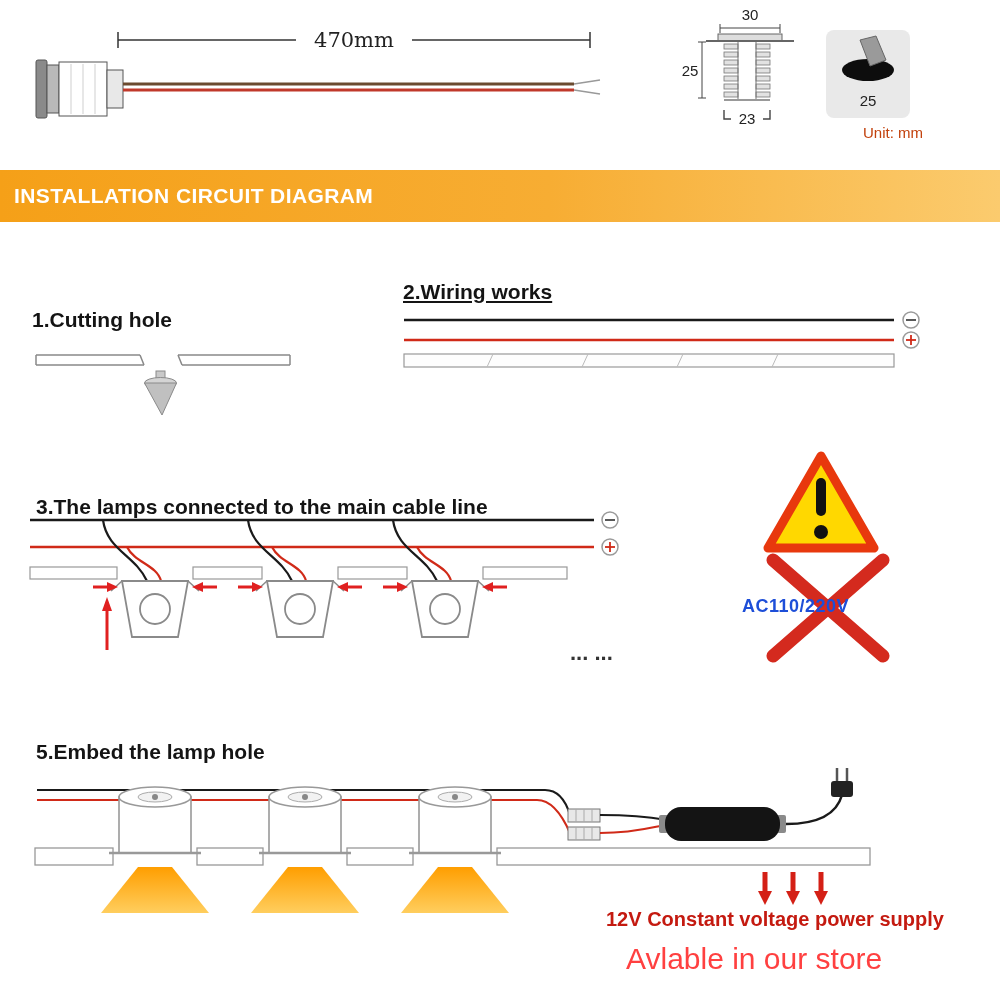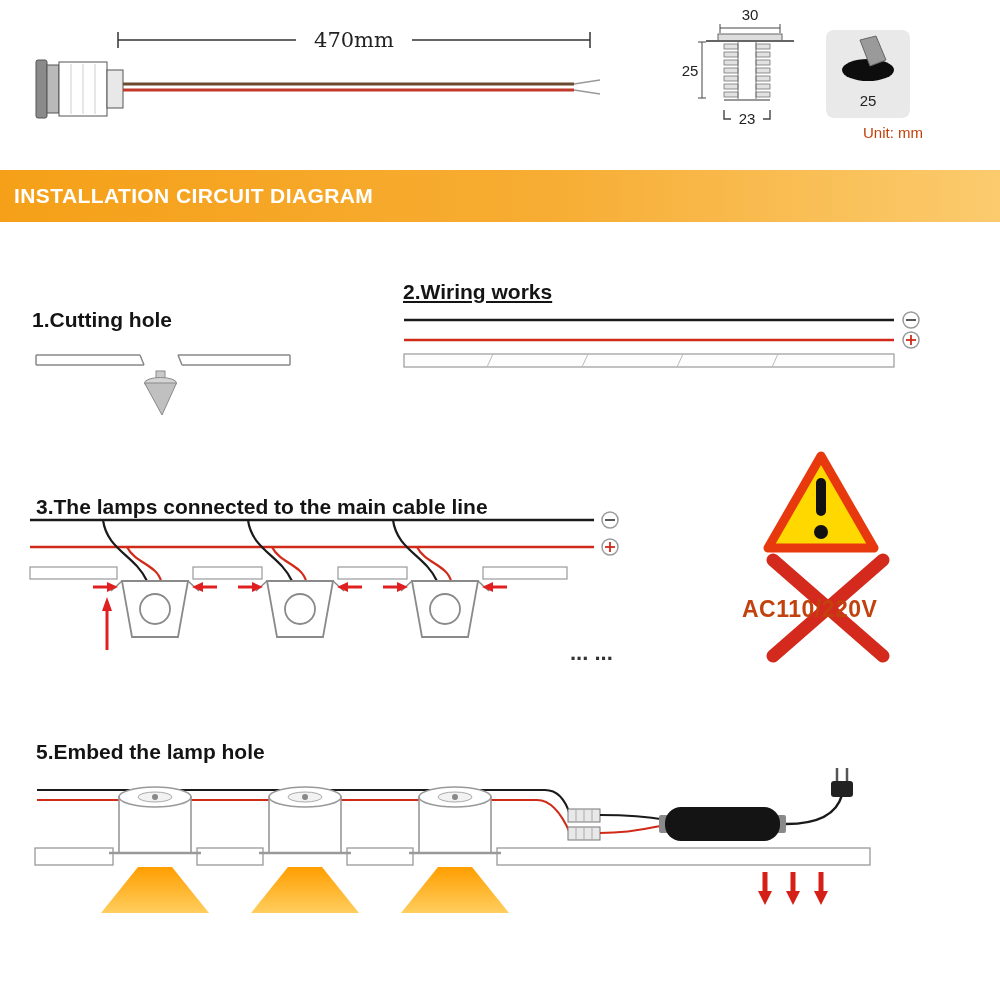--- a/index.html
+++ b/index.html
@@ -9,22 +9,22 @@
   .banner{left:0;top:170px;width:1000px;height:52px;
           background:linear-gradient(90deg,#F5A018 0%,#F7AD33 55%,#FBCB6E 100%);
           display:flex;align-items:center;padding-left:14px;box-sizing:border-box;}
   .banner-title{color:#ffffff;font-weight:bold;font-size:21px;letter-spacing:0.4px;}
   .step-h{position:absolute;font-weight:bold;font-size:21px;color:#141414;}
   .dim-font{font-family:"DejaVu Serif",serif;}
   .small-dim{font-size:15px;fill:#222;font-family:"Liberation Sans",sans-serif;}
   .unit-label{position:absolute;left:827px;top:124px;font-size:15px;color:#c2410c;margin-left:36px;}
   .hole-card{position:absolute;left:826px;top:30px;width:84px;height:88px;
              background:#E9E9E9;border-radius:8px;}
-  .ac-text{position:absolute;left:742px;top:596px;font-weight:bold;font-size:23px;
-           color:#c2410c;letter-spacing:0.5px;z-index:3;}
+  .ac-text{position:absolute;left:742px;top:596px;font-weight:bold;font-size:18px;
+           color:#1d4ed8;letter-spacing:0.5px;z-index:3;}
   .psu-text{position:absolute;left:606px;top:908px;font-weight:bold;font-size:20px;color:#C41A10;}
   .store-text{position:absolute;left:626px;top:942px;font-size:30px;color:#FF4040;}
   svg{display:block;}
 </style>
 </head>
 <body>
 
 <div class="page">
 
   <svg class="abs" style="left:18px;top:18px;" width="630" height="130" viewBox="0 0 630 130">
@@ -308,14 +308,16 @@
     <g stroke="#d42016" fill="#d42016">
       <line x1="740" y1="107" x2="740" y2="128" stroke-width="5"></line>
       <polygon points="733,126 747,126 740,140" stroke="none"></polygon>
       <line x1="768" y1="107" x2="768" y2="128" stroke-width="5"></line>
       <polygon points="761,126 775,126 768,140" stroke="none"></polygon>
       <line x1="796" y1="107" x2="796" y2="128" stroke-width="5"></line>
       <polygon points="789,126 803,126 796,140" stroke="none"></polygon>
     </g>
   </svg>
 
+  <div class="psu-text">12V Constant voltage power supply</div>
+  <div class="store-text">Avlable in our store</div>
 
 </div>
 
 </body></html>

